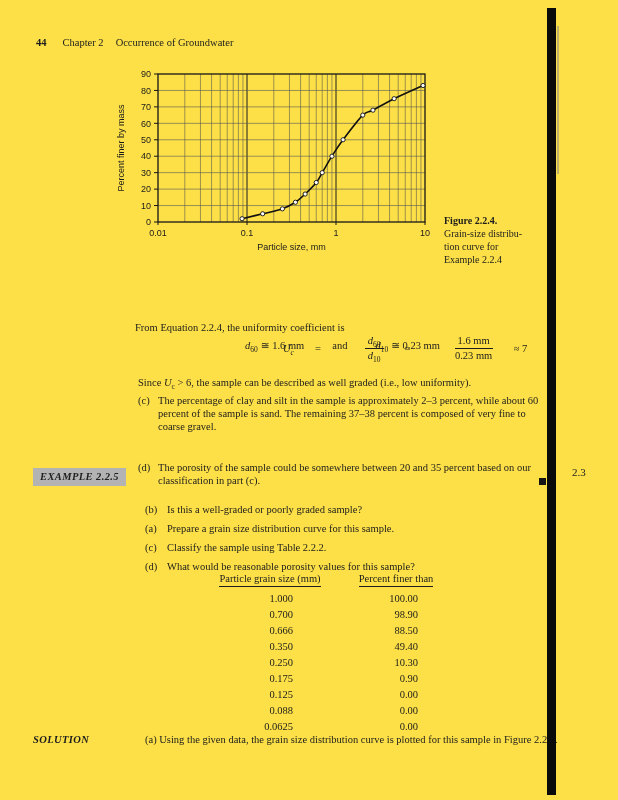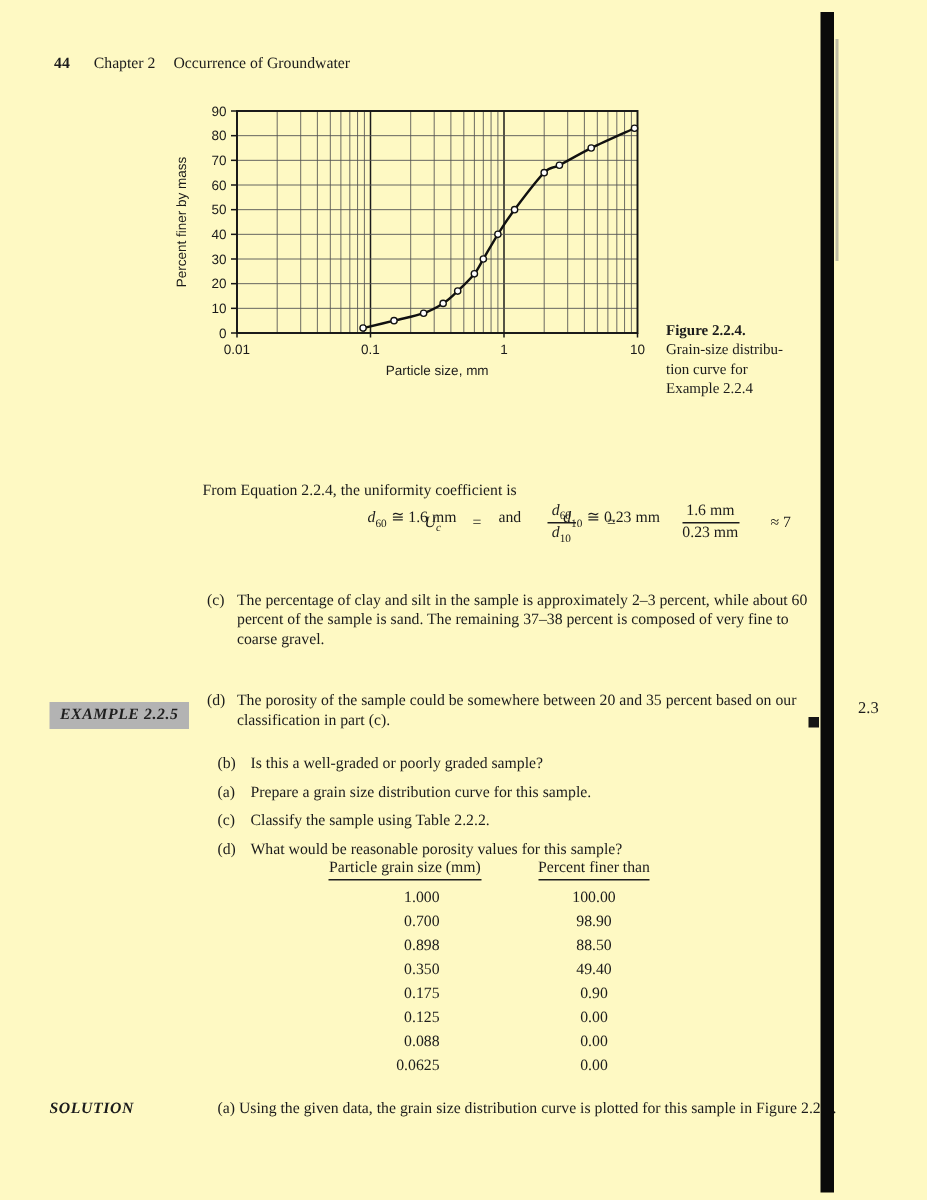--- a/index.html
+++ b/index.html
@@ -1,16 +1,16 @@
 <!DOCTYPE html>
 <html><head>
 <meta charset="utf-8">
 <style>
   html,body{margin:0;padding:0;background:#e8e8e8;}
-  .page{position:relative;width:618px;height:800px;background:#fef9c3;overflow:hidden;
+  .page{position:relative;width:618px;height:800px;background:#fde047;overflow:hidden;
         font-family:"Liberation Serif",serif;color:#1c1c1c;font-size:10.5px;line-height:13px;}
   .abs{position:absolute;}
   
   .hdr{left:36px;top:36px;}
   .hdr .pno{font-weight:bold;margin-right:16px;}
   .hdr .chap{margin-right:12px;}
   
   #chart{position:absolute;left:100px;top:56px;}
   .ax{font-family:"Liberation Sans",sans-serif;font-size:9px;fill:#1a1a1a;}
   
@@ -38,21 +38,21 @@
   .qitem{margin-bottom:6px;}
   .qitem .ql{display:inline-block;width:22px;}
   
   .gtable{border-collapse:separate;border-spacing:0;font-size:10.5px;font-family:Liberation Serif, serif;}
   .gtable th{font-weight:normal;text-align:center;padding:0 0 3px;}
   .gtable th .hd{border-bottom:1px solid #1c1c1c;padding-bottom:1px;display:inline-block;}
   .gtable td{height:16px;text-align:center;padding:0;}
   .c0{width:160px;}
   .c1{width:92px;}
   .num0{display:inline-block;width:46px;text-align:right;}
-  .num1{display:inline-block;width:44px;}
+  .num1{display:inline-block;width:44px;text-align:right;}
   
   .eop{position:absolute;right:6px;bottom:2px;width:7px;height:7px;background:#151515;}
   
   .edgebar{left:547px;top:8px;width:9px;height:787px;background:#0a0a0a;}
   .smudge{left:557px;top:26px;width:2px;height:148px;background:#8a8a8a;opacity:.55;}
   .marginno{left:572px;top:466px;font-size:11px;}
 </style>
 </head>
 <body>
 
@@ -168,20 +168,23 @@
       <span class="bot"><i>d</i><sub>10</sub></span>
     </span>
     <span>=</span>
     <span class="frac">
       <span class="top">1.6 mm</span>
       <span class="bot">0.23 mm</span>
     </span>
     <span>≈ 7</span>
   </div>
 
+  <div class="abs" style="left:138px;top:376px;">
+    <span>Since </span><i>U</i><sub>c</sub><span> &gt; 6, the sample can be described as well graded (i.e., low uniformity).</span>
+  </div>
 
   <div class="abs hang" style="left:138px;top:394px;width:394px;">
     <span class="plabel">(c)</span>
     <span>The percentage of clay and silt in the sample is approximately 2–3 percent, while about 60 percent of the sample is sand. The remaining 37–38 percent is composed of very fine to coarse gravel.</span>
   </div>
 
   <div class="abs hang" style="left:138px;top:422px;width:394px;">
     <span class="plabel">(d)</span>
     <span>The porosity of the sample could be somewhere between 20 and 35 percent based on our classification in part (c).</span>
     <span class="eop"></span>
@@ -207,26 +210,30 @@
     <tbody>
         <tr>
           <td class="c0"><span class="num0">1.000</span></td>
           <td class="c1"><span class="num1">100.00</span></td>
         </tr>
         <tr>
           <td class="c0"><span class="num0">0.700</span></td>
           <td class="c1"><span class="num1">98.90</span></td>
         </tr>
         <tr>
-          <td class="c0"><span class="num0">0.898</span></td>
+          <td class="c0"><span class="num0">0.666</span></td>
           <td class="c1"><span class="num1">88.50</span></td>
         </tr>
         <tr>
           <td class="c0"><span class="num0">0.350</span></td>
           <td class="c1"><span class="num1">49.40</span></td>
+        </tr>
+        <tr>
+          <td class="c0"><span class="num0">0.250</span></td>
+          <td class="c1"><span class="num1">10.30</span></td>
         </tr>
         <tr>
           <td class="c0"><span class="num0">0.175</span></td>
           <td class="c1"><span class="num1">0.90</span></td>
         </tr>
         <tr>
           <td class="c0"><span class="num0">0.125</span></td>
           <td class="c1"><span class="num1">0.00</span></td>
         </tr>
         <tr>

